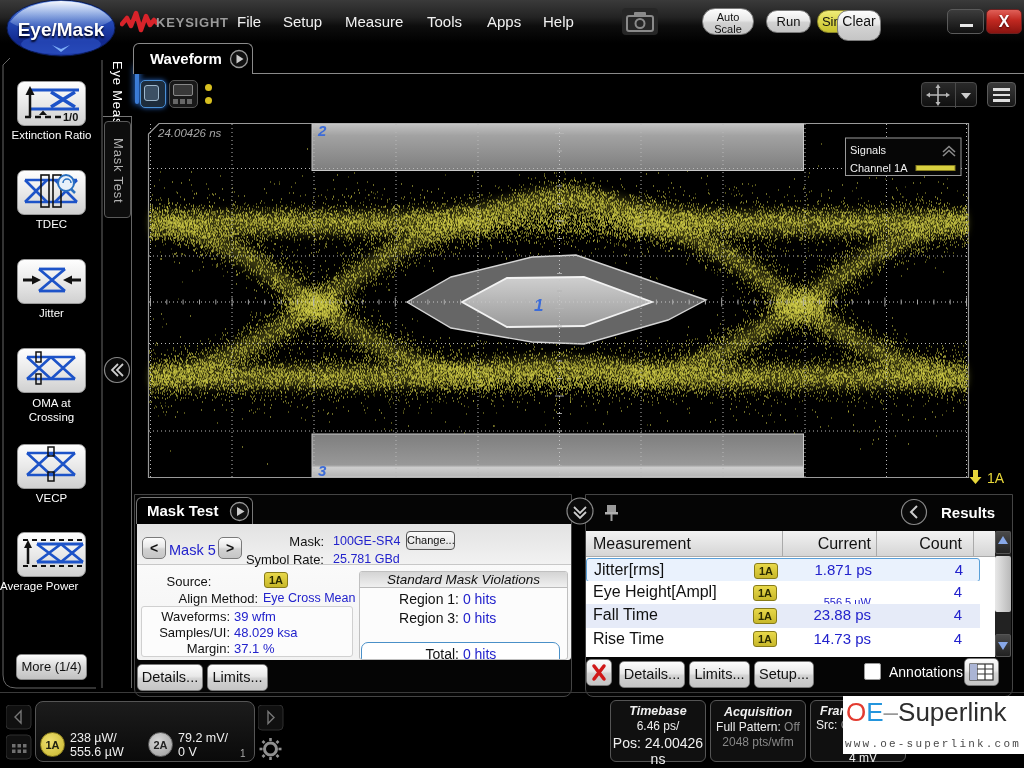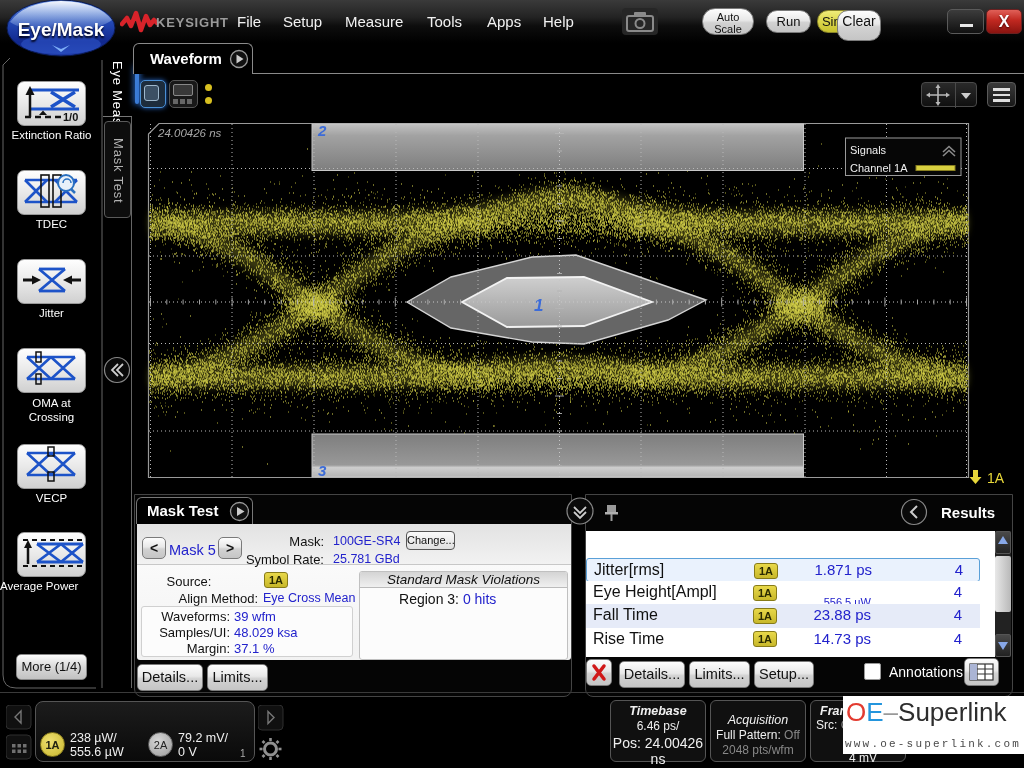--- a/index.html
+++ b/index.html
@@ -294,21 +294,25 @@
 <div class="abs" style="left:141px;top:606px;width:212px;height:51px;border:1px solid #d0d0d0;border-radius:3px;background:#fcfcfc"></div>
 <div class="abs" style="left:100px;top:609px;width:130px;text-align:right;font-size:13px;color:#111">Waveforms:</div>
 <div class="abs blue" style="left:234px;top:609px;font-size:13px">39 wfm</div>
 <div class="abs" style="left:100px;top:625px;width:130px;text-align:right;font-size:13px;color:#111">Samples/UI:</div>
 <div class="abs blue" style="left:234px;top:625px;font-size:13px">48.029 ksa</div>
 <div class="abs" style="left:100px;top:641px;width:130px;text-align:right;font-size:13px;color:#111">Margin:</div>
 <div class="abs blue" style="left:234px;top:641px;font-size:13px">37.1 %</div>
 
 <div class="abs" style="left:359px;top:571px;width:209px;height:89px;border:1px solid #c0c0c0;border-radius:3px;background:#fcfcfc;overflow:hidden">
 <div style="height:16px;background:linear-gradient(180deg,#d4d4d4,#f0f0f0);border-bottom:1px solid #bbb;text-align:center;font-size:13.5px;font-style:italic;color:#111;line-height:16px">Standard Mask Violations</div>
+<div style="font-size:14px;margin-top:3px"><span style="display:inline-block;width:99px;text-align:right;color:#111">Region 1:</span> <span class="blue">0 hits</span></div>
 <div style="font-size:14px;margin-top:2.5px"><span style="display:inline-block;width:99px;text-align:right;color:#111">Region 3:</span> <span class="blue">0 hits</span></div>
+<div class="abs" style="left:1px;top:70px;width:199px;height:24px;border:1.5px solid #4a90c8;border-radius:7px;background:#fff">
+<div style="font-size:14px;margin-top:3px"><span style="display:inline-block;width:97px;text-align:right;color:#111">Total:</span> <span class="blue">0 hits</span></div>
+</div>
 </div>
 <div class="btn" style="left:137px;top:664px;width:66px;height:27px;font-size:14.5px;line-height:25px">Details...</div>
 <div class="btn" style="left:207px;top:664px;width:61px;height:27px;font-size:14.5px;line-height:25px">Limits...</div>
 
 <svg class="abs" style="left:566px;top:497px;z-index:6" width="30" height="30">
 <circle cx="14" cy="14" r="13" fill="#0a0a0a" stroke="#888" stroke-width="1.2"></circle>
 <path d="M8 10 L14 16 L20 10 M8 15 L14 21 L20 15" fill="none" stroke="#ccc" stroke-width="1.8"></path>
 </svg>
 <svg class="abs" style="left:603px;top:503px;z-index:6" width="18" height="18">
 <rect x="4" y="2" width="9" height="8" fill="#9a9a9a"></rect>
@@ -317,20 +321,28 @@
 </svg>
 
 <div class="abs" style="left:585px;top:494px;width:428px;height:203px;border:1px solid #444;border-radius:0 0 8px 8px;background:#050505"></div>
 <svg class="abs" style="left:900px;top:498px" width="28" height="28">
 <circle cx="14" cy="14" r="12.5" fill="#0a0a0a" stroke="#888" stroke-width="1.2"></circle>
 <path d="M17 8 L11 14 L17 20" fill="none" stroke="#ccc" stroke-width="2"></path>
 </svg>
 <div class="abs" style="left:941px;top:504px;color:#fff;font-size:15px;font-weight:bold">Results</div>
 
 <div class="abs" style="left:586px;top:531px;width:409px;height:126px;background:#fff;font-size:16px">
+<div style="height:26px;background:linear-gradient(180deg,#f2f2f2,#d5d5d5);border-bottom:1px solid #aaa;color:#111;position:relative">
+<span class="abs" style="left:7px;top:4px">Measurement</span>
+<span class="abs" style="left:196px;top:0;width:1px;height:26px;background:#aaa"></span>
+<span class="abs" style="left:196px;top:4px;width:89px;text-align:right">Current</span>
+<span class="abs" style="left:290px;top:0;width:1px;height:26px;background:#aaa"></span>
+<span class="abs" style="left:290px;top:4px;width:86px;text-align:right">Count</span>
+<span class="abs" style="left:387px;top:0;width:1px;height:26px;background:#aaa"></span>
+</div>
 <div class="abs" style="left:0;top:27px;width:394px;height:23.5px;background:#eaf2fd;border:1.5px solid #5aa0d8;border-radius:3px;">
 <span class="abs" style="left:7px;top:2px;color:#111">Jitter[rms]</span>
 <span class="abs" style="left:167px;top:3.5px;width:24px;height:16px;background:linear-gradient(180deg,#e8d84a,#c8b82a);border:1px solid #877b18;border-radius:3px;font-size:11px;font-weight:bold;color:#2a2a00;text-align:center;line-height:15px">1A</span>
 <span class="abs blue" style="left:196px;top:2px;width:89px;text-align:right;font-size:15px">1.871 ps</span>
 <span class="abs blue" style="left:290px;top:2px;width:86px;text-align:right;font-size:15px">4</span>
 </div>
 <div class="abs" style="left:0;top:50.2px;width:394px;height:23.5px;background:#fff;">
 <span class="abs" style="left:7px;top:2px;color:#111">Eye Height[Ampl]</span>
 <span class="abs" style="left:167px;top:3.5px;width:24px;height:16px;background:linear-gradient(180deg,#e8d84a,#c8b82a);border:1px solid #877b18;border-radius:3px;font-size:11px;font-weight:bold;color:#2a2a00;text-align:center;line-height:15px">1A</span>
 <span class="abs blue" style="left:196px;top:15px;width:89px;text-align:right;font-size:11px">556.5 µW</span>
@@ -386,21 +398,21 @@
       <rect x="11.5" y="39" width="3.5" height="3.5"></rect>
       <rect x="17" y="39" width="3.5" height="3.5"></rect>
       <rect x="6" y="44.5" width="3.5" height="3.5"></rect>
       <rect x="11.5" y="44.5" width="3.5" height="3.5"></rect>
       <rect x="17" y="44.5" width="3.5" height="3.5"></rect>
     </g>
 </svg>
 <div class="abs" style="left:35px;top:701px;width:220px;height:61px;border:1px solid #555;border-radius:8px;background:linear-gradient(180deg,#1c1c1c,#0a0a0a)"></div>
 <div class="abs" style="left:40px;top:732px;width:25px;height:25px;border-radius:50%;background:radial-gradient(circle at 40% 35%,#efe070,#c8b62e);border:1px solid #8a7d1e;color:#221;font-size:11px;font-weight:bold;text-align:center;line-height:24px">1A</div>
 <div class="abs" style="left:70px;top:731px;color:#f0f0f0;font-size:12.5px;line-height:14px">238 µW/<br>555.6 µW</div>
-<div class="abs" style="left:148px;top:732px;width:25px;height:25px;border-radius:50%;background:radial-gradient(circle at 40% 35%,#d8d8d8,#9a9a9a);border:1px solid #666;color:#222;font-size:11px;font-weight:normal;text-align:center;line-height:24px">2A</div>
+<div class="abs" style="left:148px;top:732px;width:25px;height:25px;border-radius:50%;background:radial-gradient(circle at 40% 35%,#d8d8d8,#9a9a9a);border:1px solid #666;color:#222;font-size:11px;font-weight:bold;text-align:center;line-height:24px">2A</div>
 <div class="abs" style="left:178px;top:731px;color:#f0f0f0;font-size:12.5px;line-height:14px">79.2 mV/<br>0 V</div>
 <div class="abs" style="left:240px;top:748px;color:#aaa;font-size:10px">1</div>
 <svg class="abs" style="left:258px;top:705px" width="26" height="58">
 <rect x="0" y="0" width="25" height="25" rx="4" fill="#101010" stroke="#2e2e2e"></rect>
 <path d="M10 6.5 L16 12.5 L10 18.5 Z" fill="none" stroke="#777" stroke-width="1.4"></path>
 <g transform="translate(12.5,44)">
       <circle r="6" fill="none" stroke="#909090" stroke-width="3"></circle>
 <g stroke="#909090" stroke-width="2.6">
         <line x1="0" y1="-8" x2="0" y2="-11"></line>
         <line x1="0" y1="8" x2="0" y2="11"></line>
@@ -412,21 +424,21 @@
         <line x1="6" y1="-6" x2="8" y2="-8"></line>
       </g>
     </g>
 </svg>
 <div class="abs" style="left:610px;top:700px;width:96px;height:62px;border:1px solid #555;border-radius:6px;background:#101010;text-align:center;color:#f0f0f0">
 <div style="font-size:12.5px;font-weight:bold;font-style:italic;margin-top:3px">Timebase</div>
 <div style="font-size:12px;margin-top:1px">6.46 ps/</div>
 <div style="font-size:14px;margin-top:2px">Pos: 24.00426 ns</div>
 </div>
 <div class="abs" style="left:710px;top:700px;width:96px;height:62px;border:1px solid #555;border-radius:6px;background:#101010;text-align:center;color:#f0f0f0">
-<div style="font-size:12.5px;font-weight:normal;font-style:italic;margin-top:12px">Acquisition</div>
+<div style="font-size:12.5px;font-weight:bold;font-style:italic;margin-top:4px">Acquisition</div>
 <div style="font-size:12px;margin-top:1px">Full Pattern: <span style="color:#888">Off</span></div>
 <div style="font-size:12px;margin-top:1px;color:#888">2048 pts/wfm</div>
 </div>
 <div class="abs" style="left:810px;top:700px;width:96px;height:62px;border:1px solid #555;border-radius:6px;background:#101010;color:#f0f0f0">
 <div style="font-size:12.5px;font-weight:bold;font-style:italic;margin-top:3px;margin-left:9px">Frame</div>
 <div style="font-size:12px;margin-left:5px">Src: <span style="color:#888">Ch</span></div>
 <div class="abs" style="font-size:12px;left:38px;top:50px">4 mV</div>
 </div>
 
 <div class="abs" style="left:843px;top:696px;width:181px;height:58px;background:#fff;z-index:50"></div>

